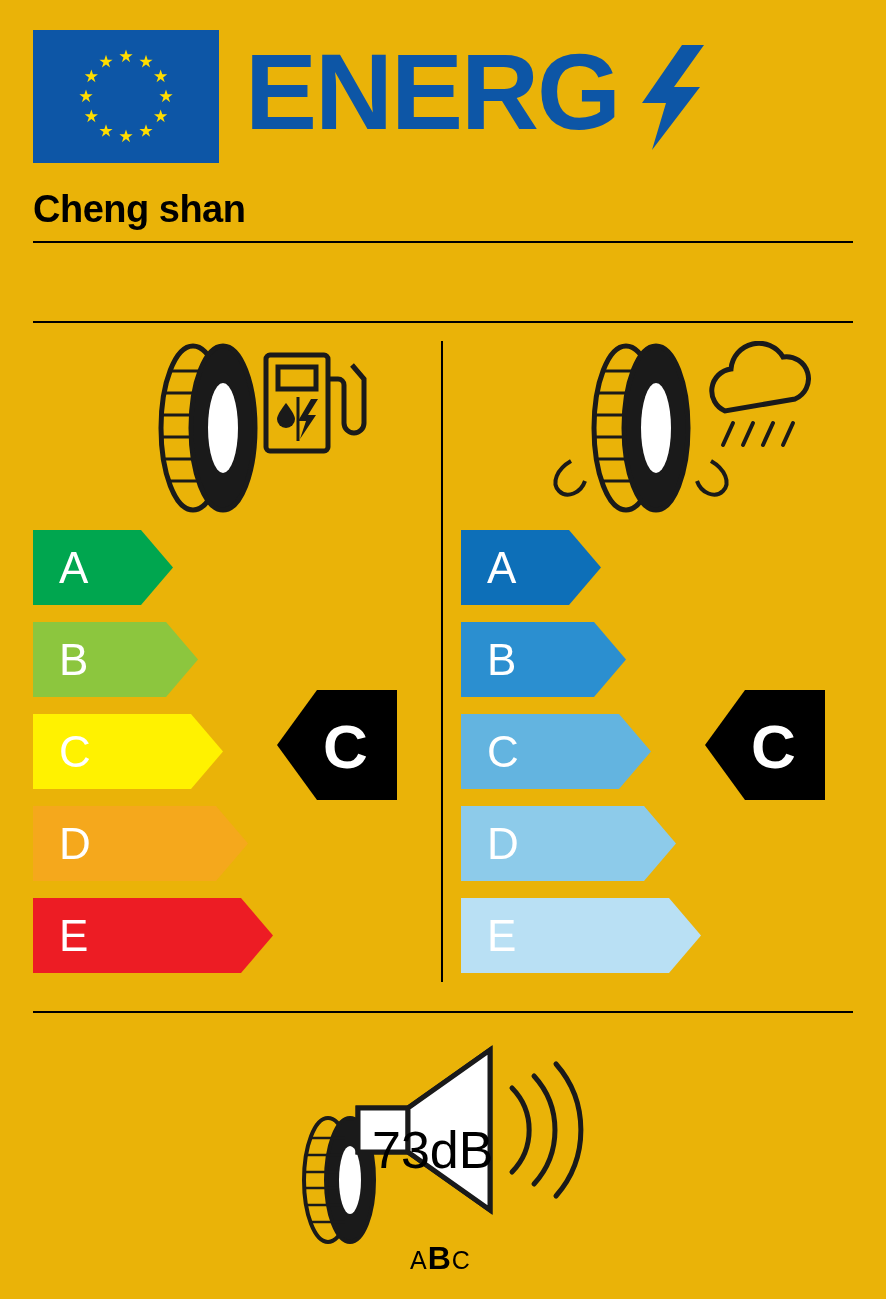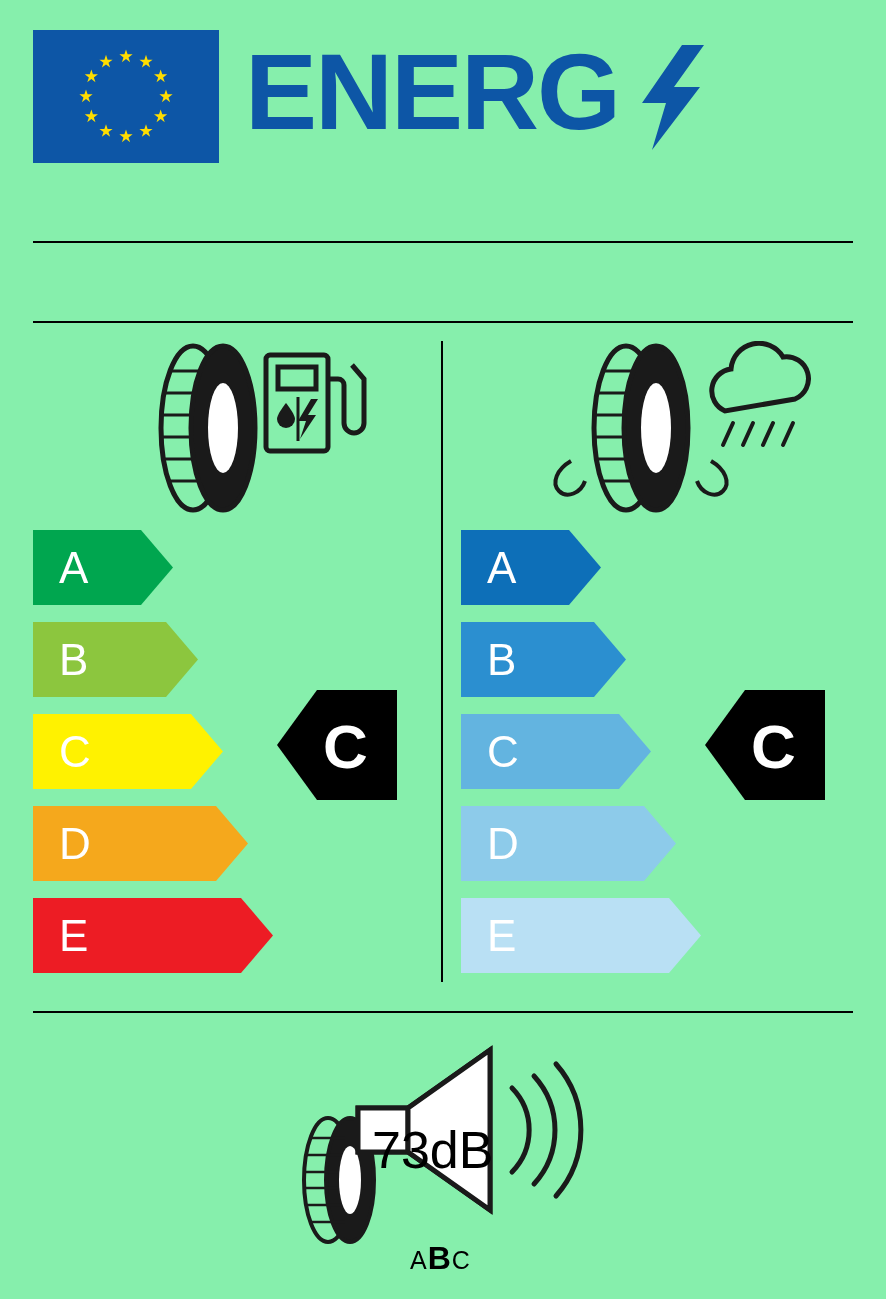--- a/index.html
+++ b/index.html
@@ -11,21 +11,21 @@
     width: 886px;
     height: 1299px;
     font-family: "Liberation Sans", sans-serif;
     position: relative;
     overflow: hidden;
   }
   .label-sheet {
     position: relative;
     width: 886px;
     height: 1299px;
-    background: #86efac;
+    background: #eab308;
   }
 
   
   .eu-flag {
     position: absolute;
     left: 33px;
     top: 30px;
     width: 186px;
     height: 133px;
     background: #0d56a6;
@@ -240,20 +240,21 @@
       </g>
     </svg>
   </div>
 
   <div class="energ-word">ENERG</div>
 
   <svg class="energ-bolt" viewBox="0 0 66 105">
     <polygon points="44,0 4,58 28,58 14,105 62,42 36,42 66,0" fill="#0d56a6"></polygon>
   </svg>
 
+  <div class="brand-name">Cheng shan</div>
   <div class="rule rule-brand"></div>
   <div class="rule rule-top-classes"></div>
   <div class="divider-vertical"></div>
 
   <div class="panel panel-fuel">
 
     <svg class="pictogram picto-fuel" viewBox="0 0 290 175">
 
       <g fill="none" stroke="#1a1a1a" stroke-width="5">
         <ellipse cx="65" cy="87" rx="32" ry="82"></ellipse>

